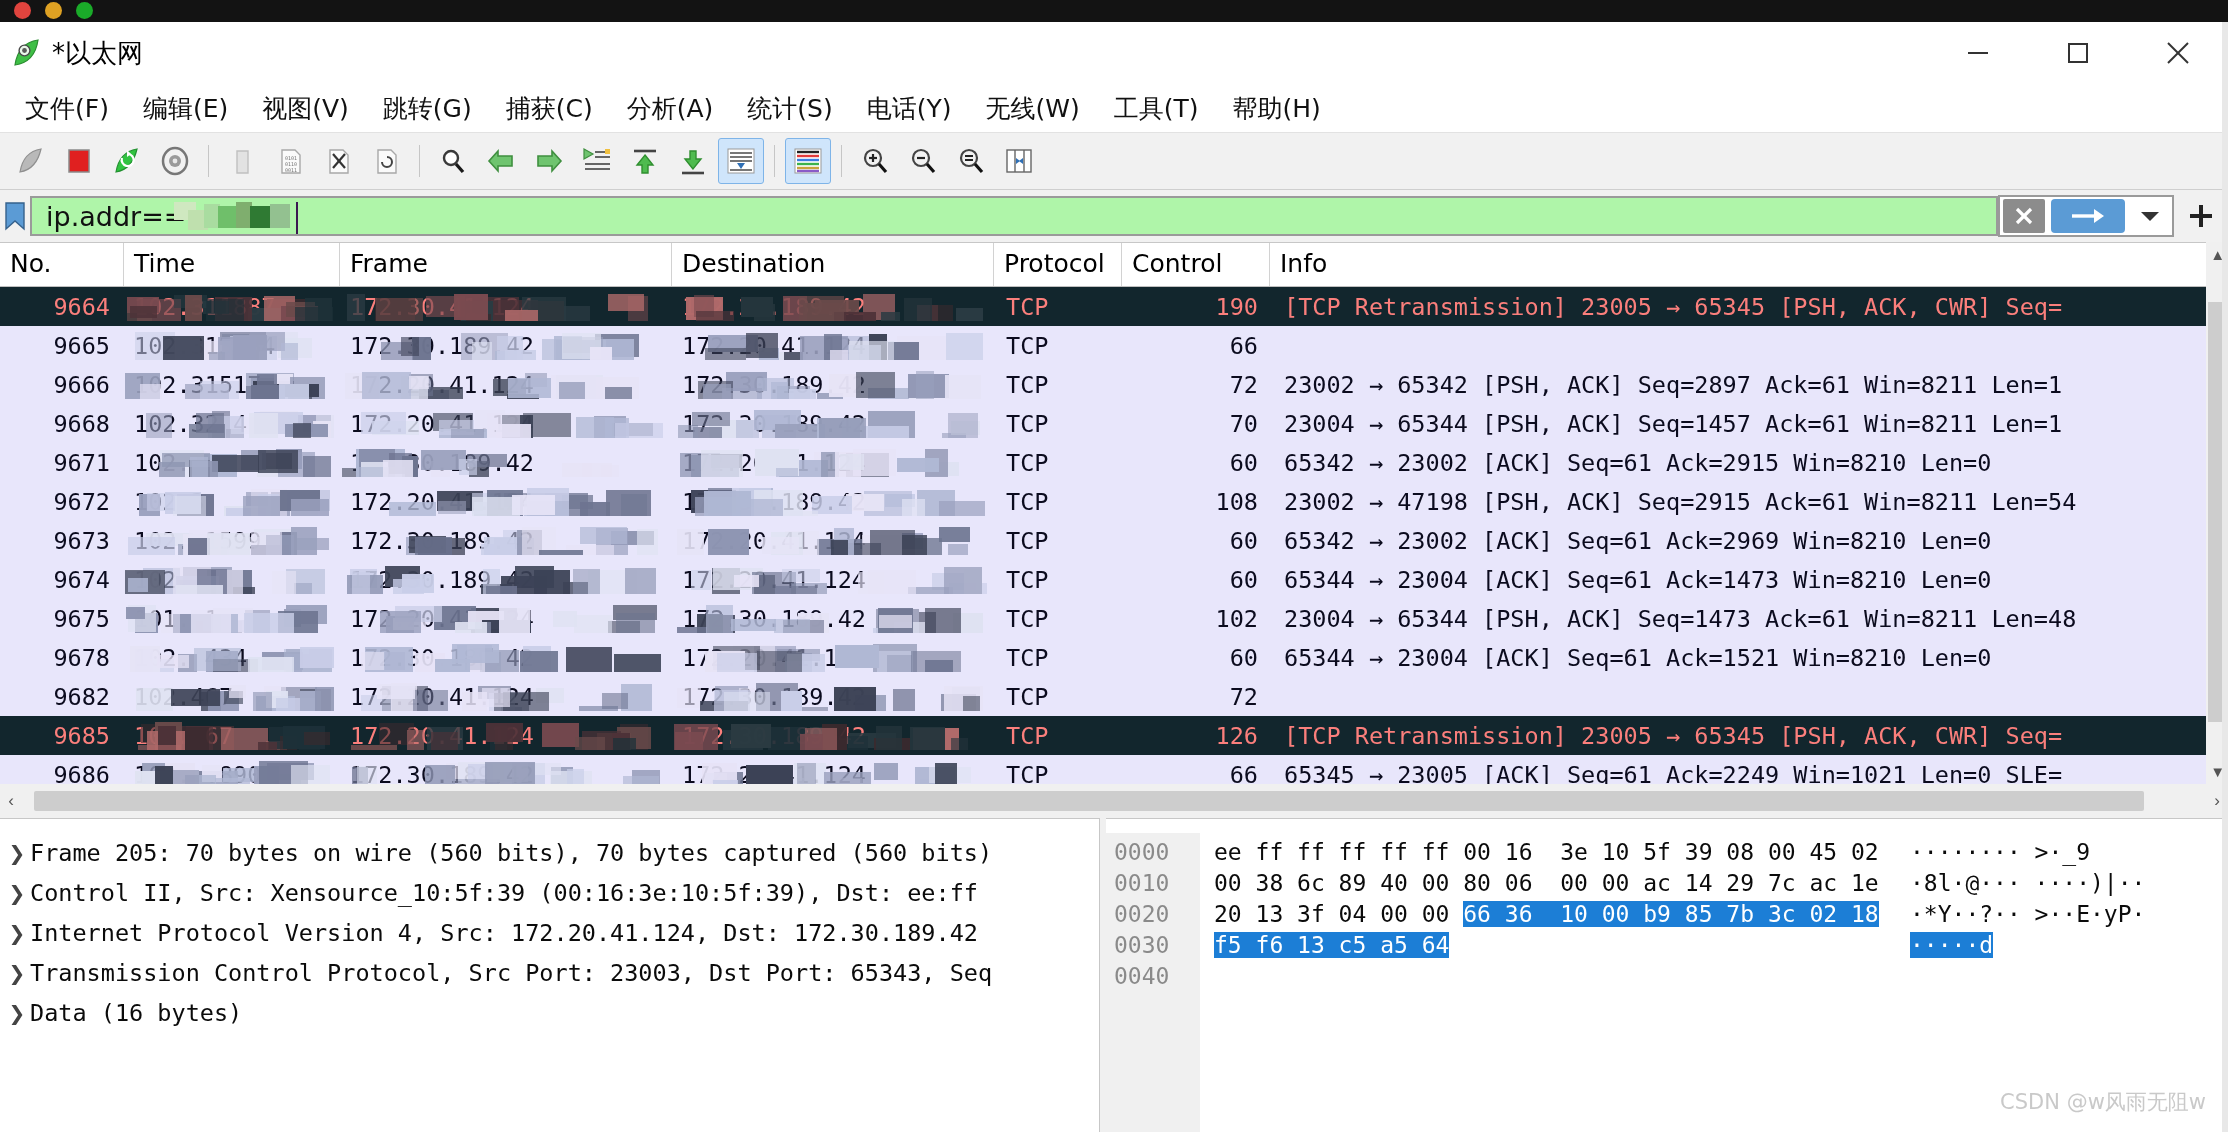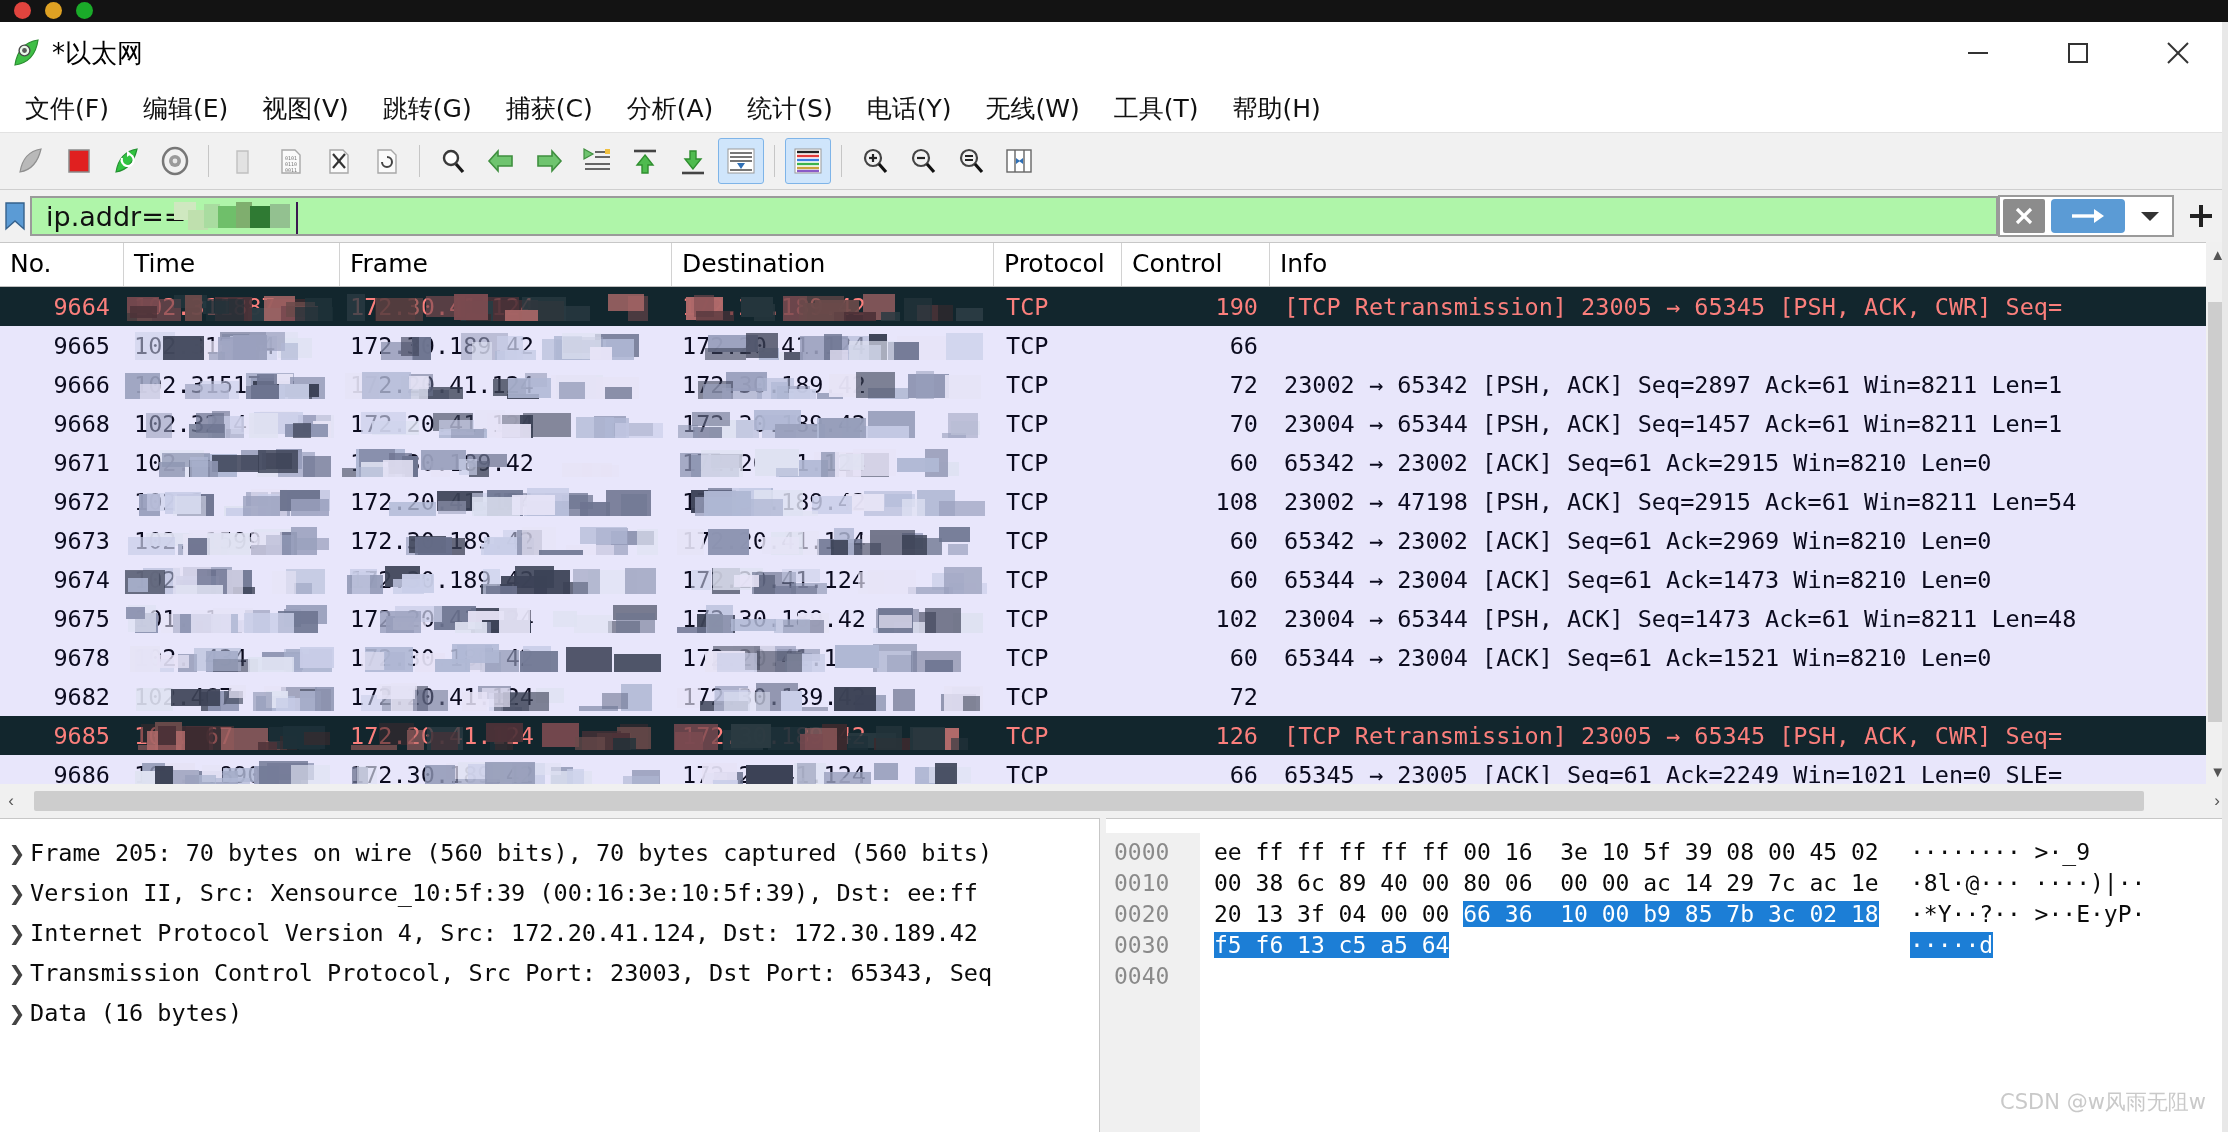--- a/index.html
+++ b/index.html
@@ -1198,21 +1198,21 @@
   </div>
 
   <div class="bottom">
     <div class="detailpane">
       <div class="drow">
         <span class="dchev">❯</span>
         <span class="dtext">Frame 205: 70 bytes on wire (560 bits), 70 bytes captured (560 bits)</span>
       </div>
       <div class="drow">
         <span class="dchev">❯</span>
-        <span class="dtext">Version II, Src: Xensource_10:5f:39 (00:16:3e:10:5f:39), Dst: ee:ff</span>
+        <span class="dtext">Control II, Src: Xensource_10:5f:39 (00:16:3e:10:5f:39), Dst: ee:ff</span>
       </div>
       <div class="drow">
         <span class="dchev">❯</span>
         <span class="dtext">Internet Protocol Version 4, Src: 172.20.41.124, Dst: 172.30.189.42</span>
       </div>
       <div class="drow">
         <span class="dchev">❯</span>
         <span class="dtext">Transmission Control Protocol, Src Port: 23003, Dst Port: 65343, Seq</span>
       </div>
       <div class="drow">

